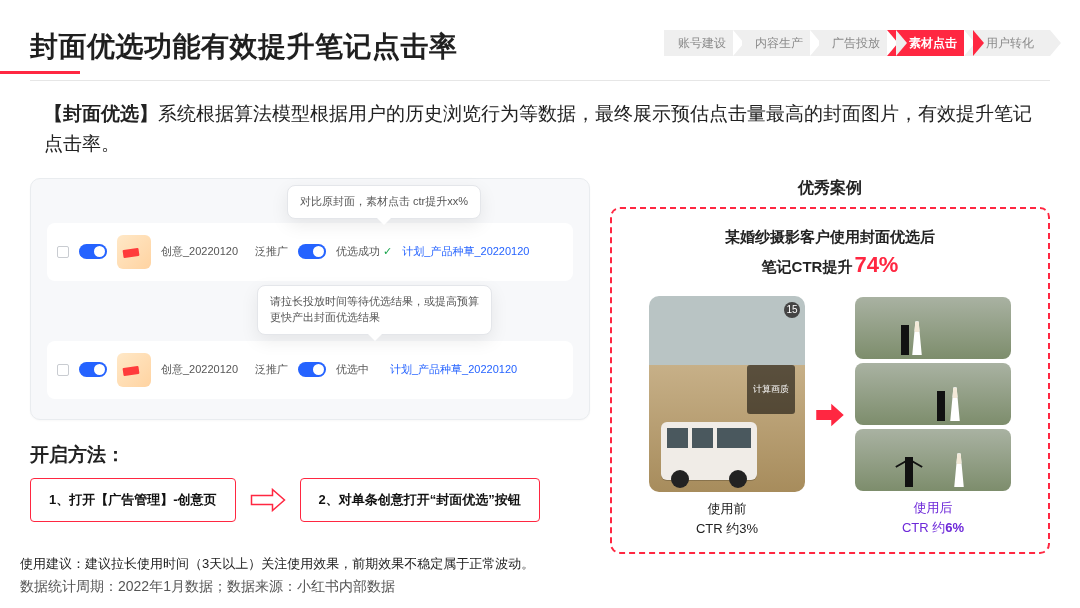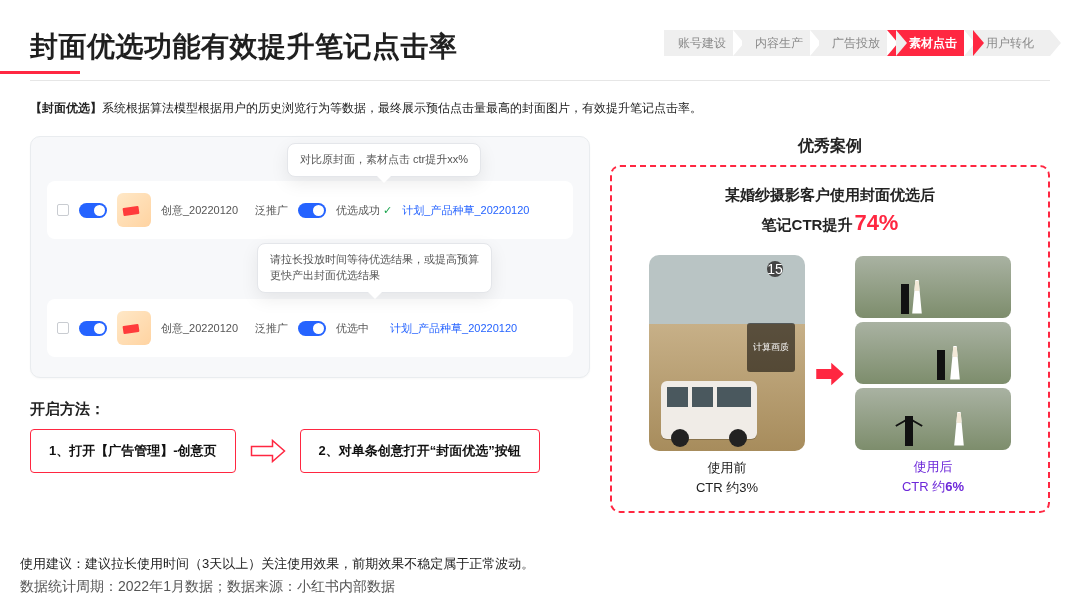--- a/index.html
+++ b/index.html
@@ -37,21 +37,21 @@
   }
   .crumb::before {
     content: ""; position: absolute; left: 0; top: 0;
     border-left: 11px solid #fff; border-top: 13px solid transparent; border-bottom: 13px solid transparent;
   }
   .crumb:first-child::before { display: none; }
   .crumb.active { background: #ff2741; color: #fff; font-weight: 700; }
   .crumb.active::after { border-left-color: #ff2741; }
 
   
-  .intro { padding: 18px 30px 0 30px; font-size: 12px; line-height: 1.6; }
+  .intro { padding: 18px 30px 0 44px; font-size: 19px; line-height: 1.6; }
   .intro b { font-weight: 800; }
 
   
   .main { display: flex; padding: 18px 30px 0 30px; gap: 20px; }
   .left { flex: 1 1 56%; }
   .right { flex: 0 0 440px; }
 
   
   .panel {
     border: 1px solid #e9ecef; border-radius: 10px; background: #f7f8fa;
@@ -90,21 +90,21 @@
   }
   .tooltip::after {
     content: ""; position: absolute; left: 50%; bottom: -7px; transform: translateX(-50%);
     border-top: 7px solid #fff; border-left: 7px solid transparent; border-right: 7px solid transparent;
   }
   .tooltip.t1 { top: -38px; left: 240px; }
   .tooltip.t2 { top: -56px; left: 210px; }
 
   
   .howto { margin-top: 22px; }
-  .howto h4 { font-size: 15px; font-weight: 800; margin-bottom: 10px; font-family: Liberation Mono, monospace; }
+  .howto h4 { font-size: 19px; font-weight: 800; margin-bottom: 10px; font-family: Liberation Mono, monospace; }
   .steps { display: flex; align-items: center; gap: 14px; }
   .stepbox {
     border: 1.6px solid #ff2741; border-radius: 4px; padding: 12px 18px;
     font-size: 13px; font-weight: 700; color: #111; background: #fff;
   }
   .arrow-right { color: #ff2741; font-size: 0; display:flex; align-items:center; }
   .arrow-right svg { width: 36px; height: 24px; }
 
   
   .case-title { text-align: center; font-size: 16px; font-weight: 800; margin-bottom: 8px; }
@@ -128,22 +128,22 @@
   }
   .mock.left-img .van::before {
     content:""; position:absolute; top:6px; left:6px; right:6px; height:20px;
     background:linear-gradient(90deg,#4a585e 0 25%, transparent 25% 30%, #4a585e 30% 55%, transparent 55% 60%, #4a585e 60%);
   }
   .mock.left-img .van .wl, .mock.left-img .van .wr {
     position:absolute; bottom:-8px; width:18px; height:18px; border-radius:50%; background:#222;
   }
   .mock.left-img .van .wl{ left:10px;} .mock.left-img .van .wr{ right:10px;}
   .mock.left-img .badge {
-    position:absolute; top:6px; right:22px; width:16px;height:16px;border-radius:50%;
-    background:#444;color:#fff;font-size:14px;line-height:16px;text-align:center;
+    position:absolute; top:6px; right:5px; width:16px;height:16px;border-radius:50%;
+    background:#444;color:#fff;font-size:10px;line-height:16px;text-align:center;
   }
   .mock.left-img .tag {
     position:absolute; bottom:40%; right:10px; padding:18px 6px; font-size:9px;
     background:rgba(0,0,0,.55); color:#fff; border-radius:3px;
   }
   .stack { width: 156px; display:flex; flex-direction:column; gap:4px; }
   .slice { height: 62px; border-radius:8px; position:relative; overflow:hidden;
     background: linear-gradient(180deg,#a9b2a2 0%, #7d8d6c 100%);
   }
   .bride {

